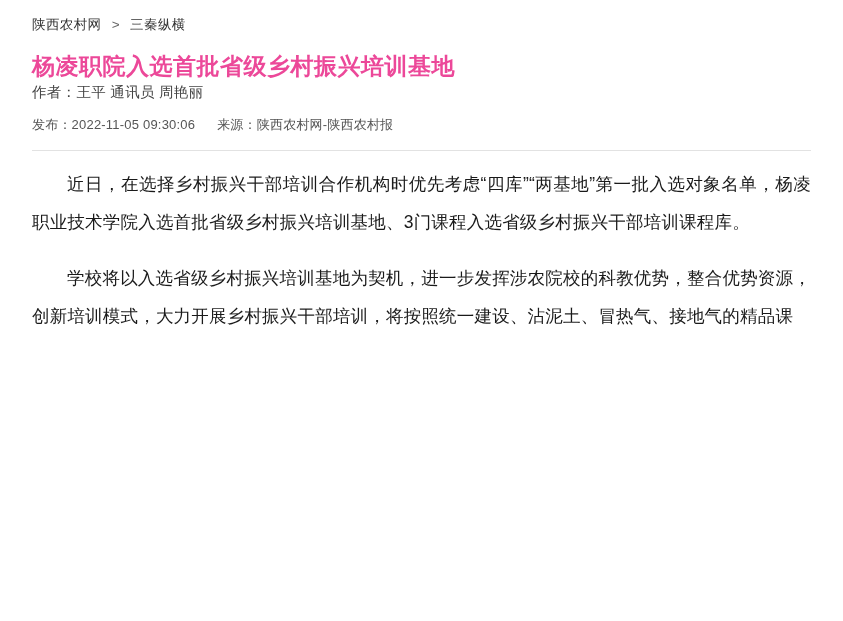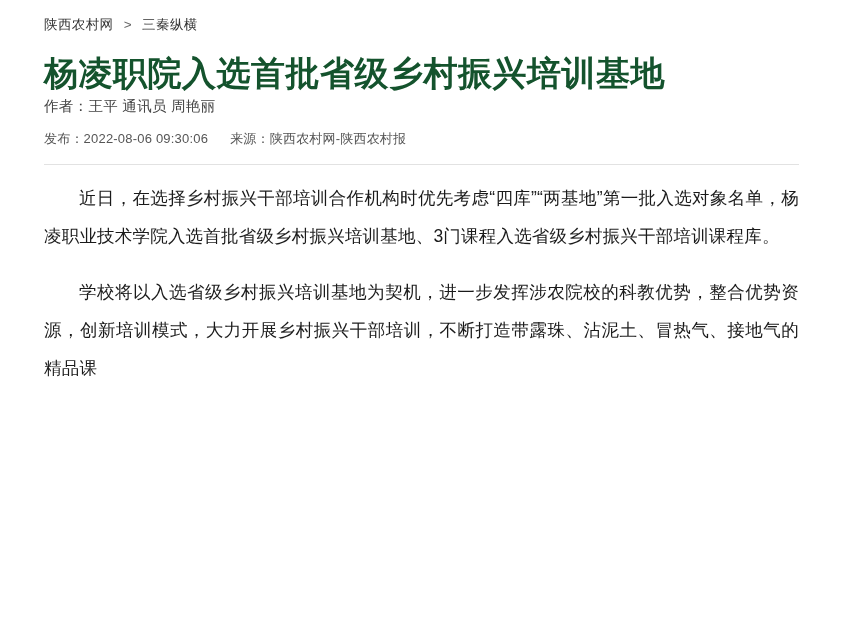--- a/index.html
+++ b/index.html
@@ -11,21 +11,21 @@
   body {
     width: 843px;
     height: 621px;
     font-family: "Liberation Sans", sans-serif;
     color: #222222;
     overflow: hidden;
   }
   .page {
     width: 843px;
     height: 449px;
-    padding: 0 44px;
+    padding: 0 32px;
     position: relative;
     border-radius: 16px;
   }
   .breadcrumb {
     padding-top: 16px;
     font-size: 13.5px;
     color: #333333;
     letter-spacing: 0.4px;
     white-space: nowrap;
   }
@@ -35,25 +35,25 @@
   }
   .breadcrumb .sep {
     color: #666666;
     margin: 0 6px;
   }
   .breadcrumb .crumb-current {
     color: #333333;
   }
   h1.article-title {
     margin: 18px 0 0 0;
-    font-size: 34px;
+    font-size: 23px;
     line-height: 1.25;
     font-weight: bold;
     letter-spacing: 0.5px;
-    color: #14532d;
+    color: #ec4899;
     font-family: "Liberation Sans", sans-serif;
   }
   .byline {
     margin-top: 2px;
     font-size: 14.5px;
     color: #444444;
     letter-spacing: 0.3px;
   }
   .meta-line {
     margin-top: 14px;
@@ -95,23 +95,23 @@
     <a class="crumb-link" href="#">陕西农村网</a>
     <span class="sep">&gt;</span>
     <a class="crumb-current crumb-link" href="#">三秦纵横</a>
   </div>
 
   <h1 class="article-title">杨凌职院入选首批省级乡村振兴培训基地</h1>
 
   <div class="byline">作者：王平 通讯员 周艳丽</div>
 
   <div class="meta-line">
-    <span>发布：</span><span>2022-08-06 09:30:06</span><span class="meta-gap"></span><span>来源：</span><span>陕西农村网-陕西农村报</span>
+    <span>发布：</span><span>2022-11-05 09:30:06</span><span class="meta-gap"></span><span>来源：</span><span>陕西农村网-陕西农村报</span>
   </div>
 
   <div class="rule"></div>
 
   <div class="body-text">
     <p>近日，在选择乡村振兴干部培训合作机构时优先考虑“四库”“两基地”第一批入选对象名单，杨凌职业技术学院入选首批省级乡村振兴培训基地、3门课程入选省级乡村振兴干部培训课程库。</p>
-    <p>学校将以入选省级乡村振兴培训基地为契机，进一步发挥涉农院校的科教优势，整合优势资源，创新培训模式，大力开展乡村振兴干部培训，不断打造带露珠、沾泥土、冒热气、接地气的精品课</p>
+    <p>学校将以入选省级乡村振兴培训基地为契机，进一步发挥涉农院校的科教优势，整合优势资源，创新培训模式，大力开展乡村振兴干部培训，将按照统一建设、沾泥土、冒热气、接地气的精品课</p>
   </div>
 
 </div>
 
 </body></html>

